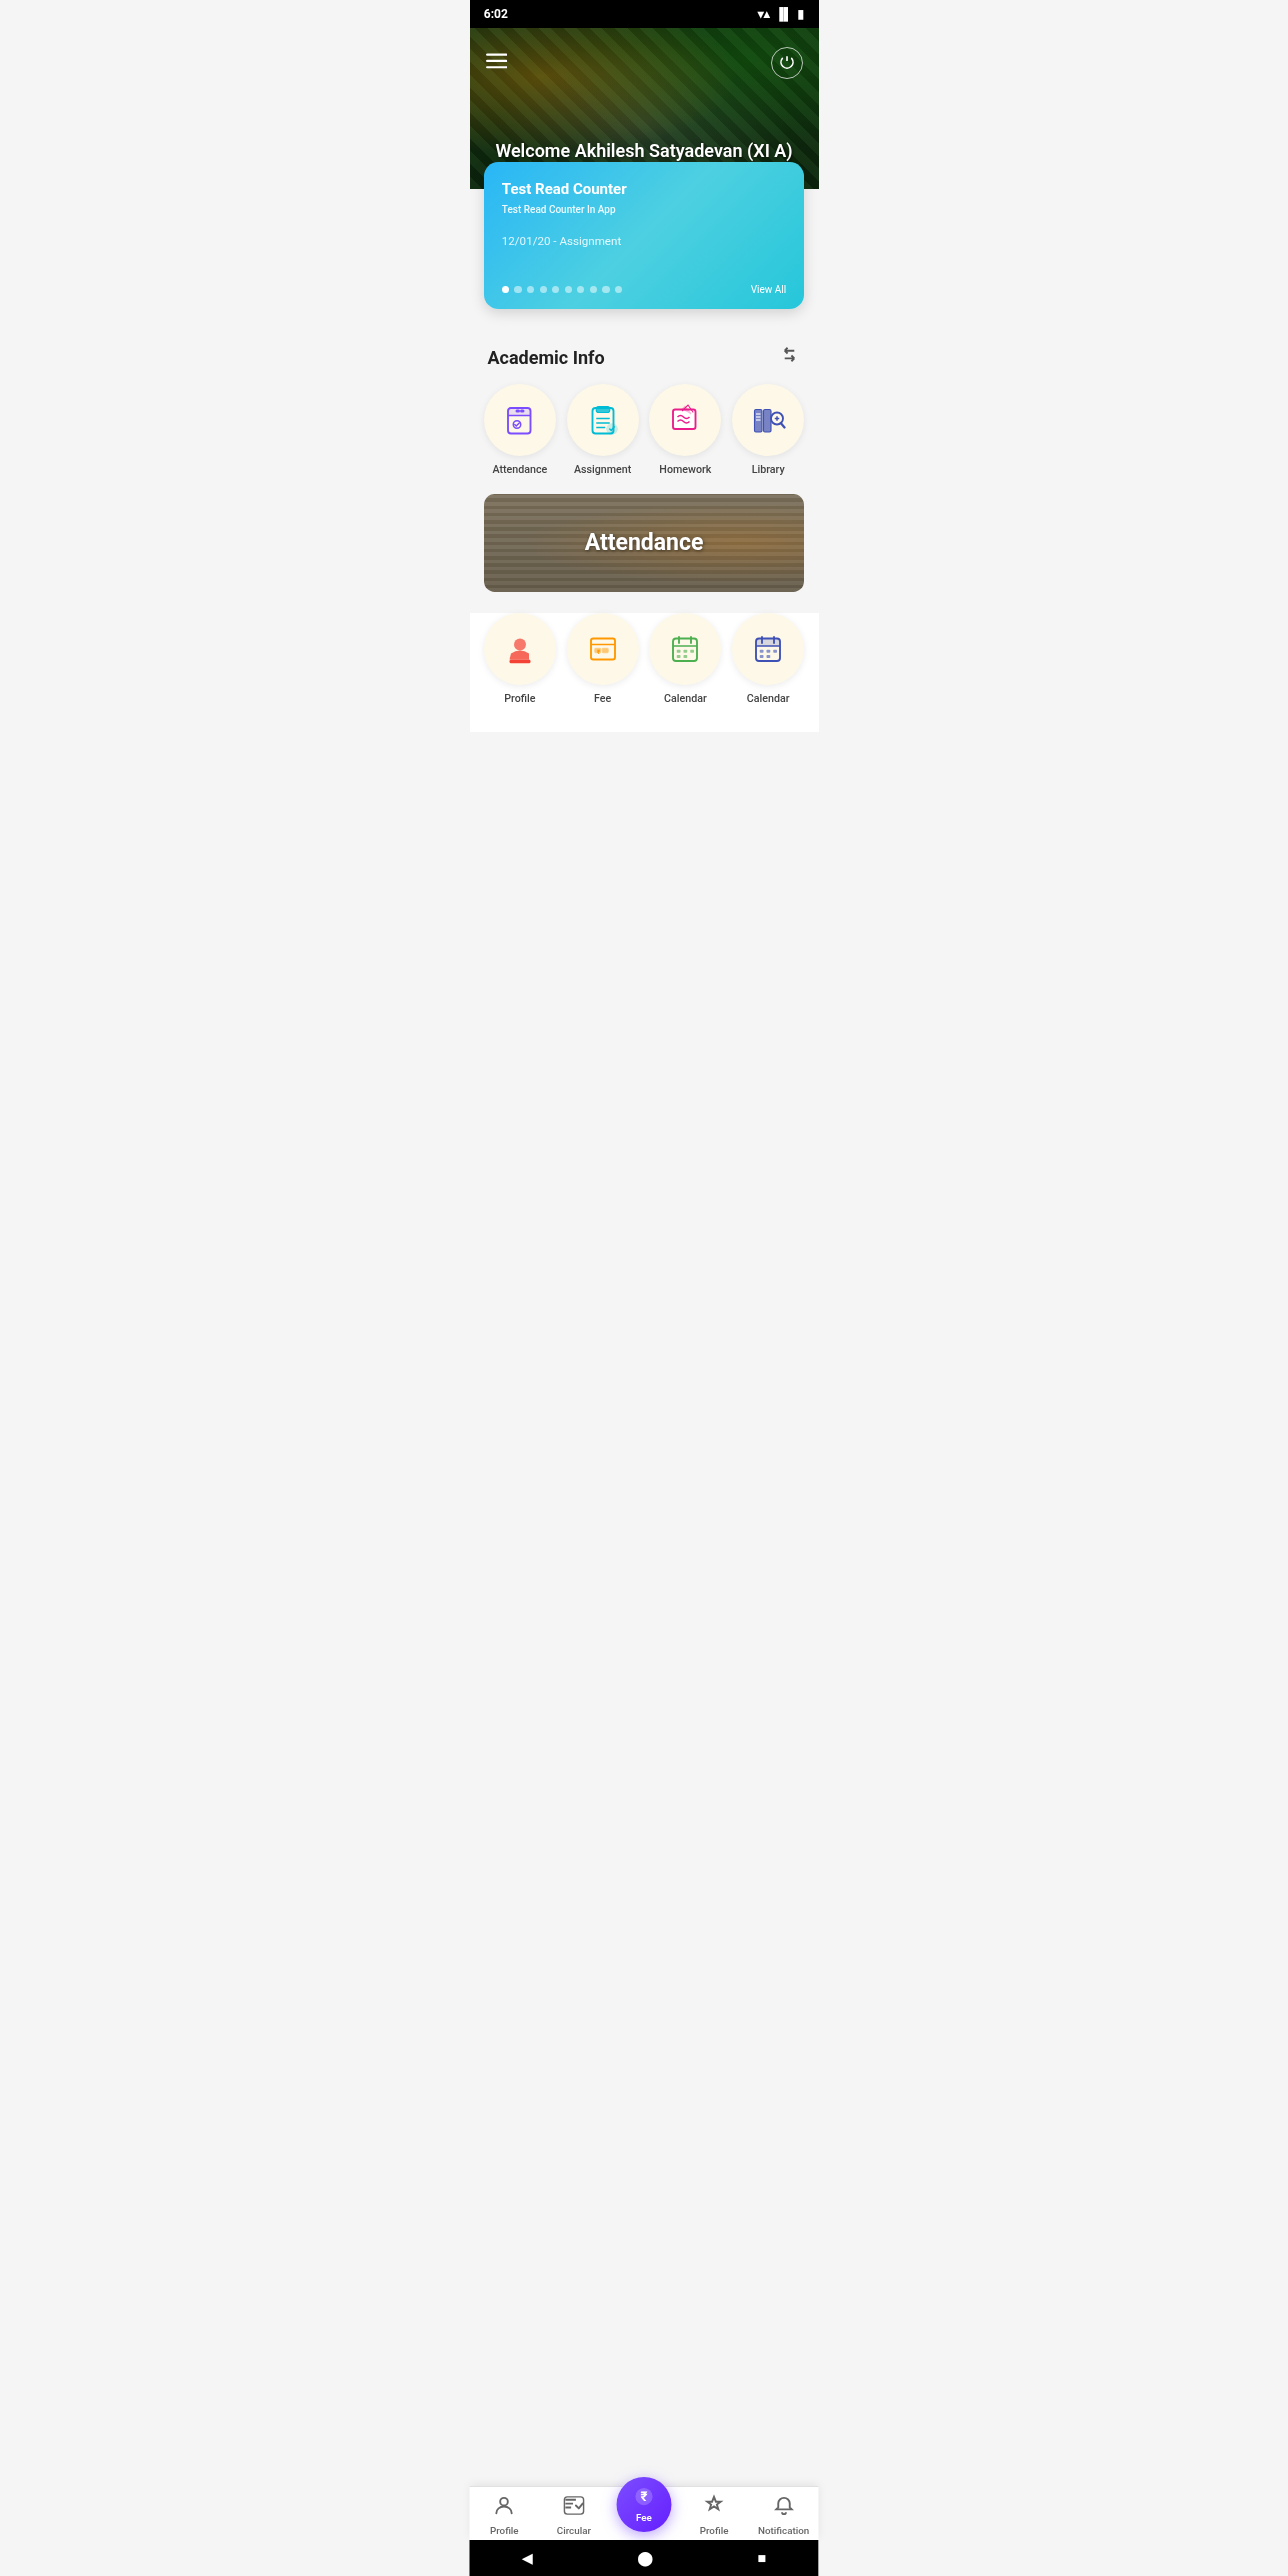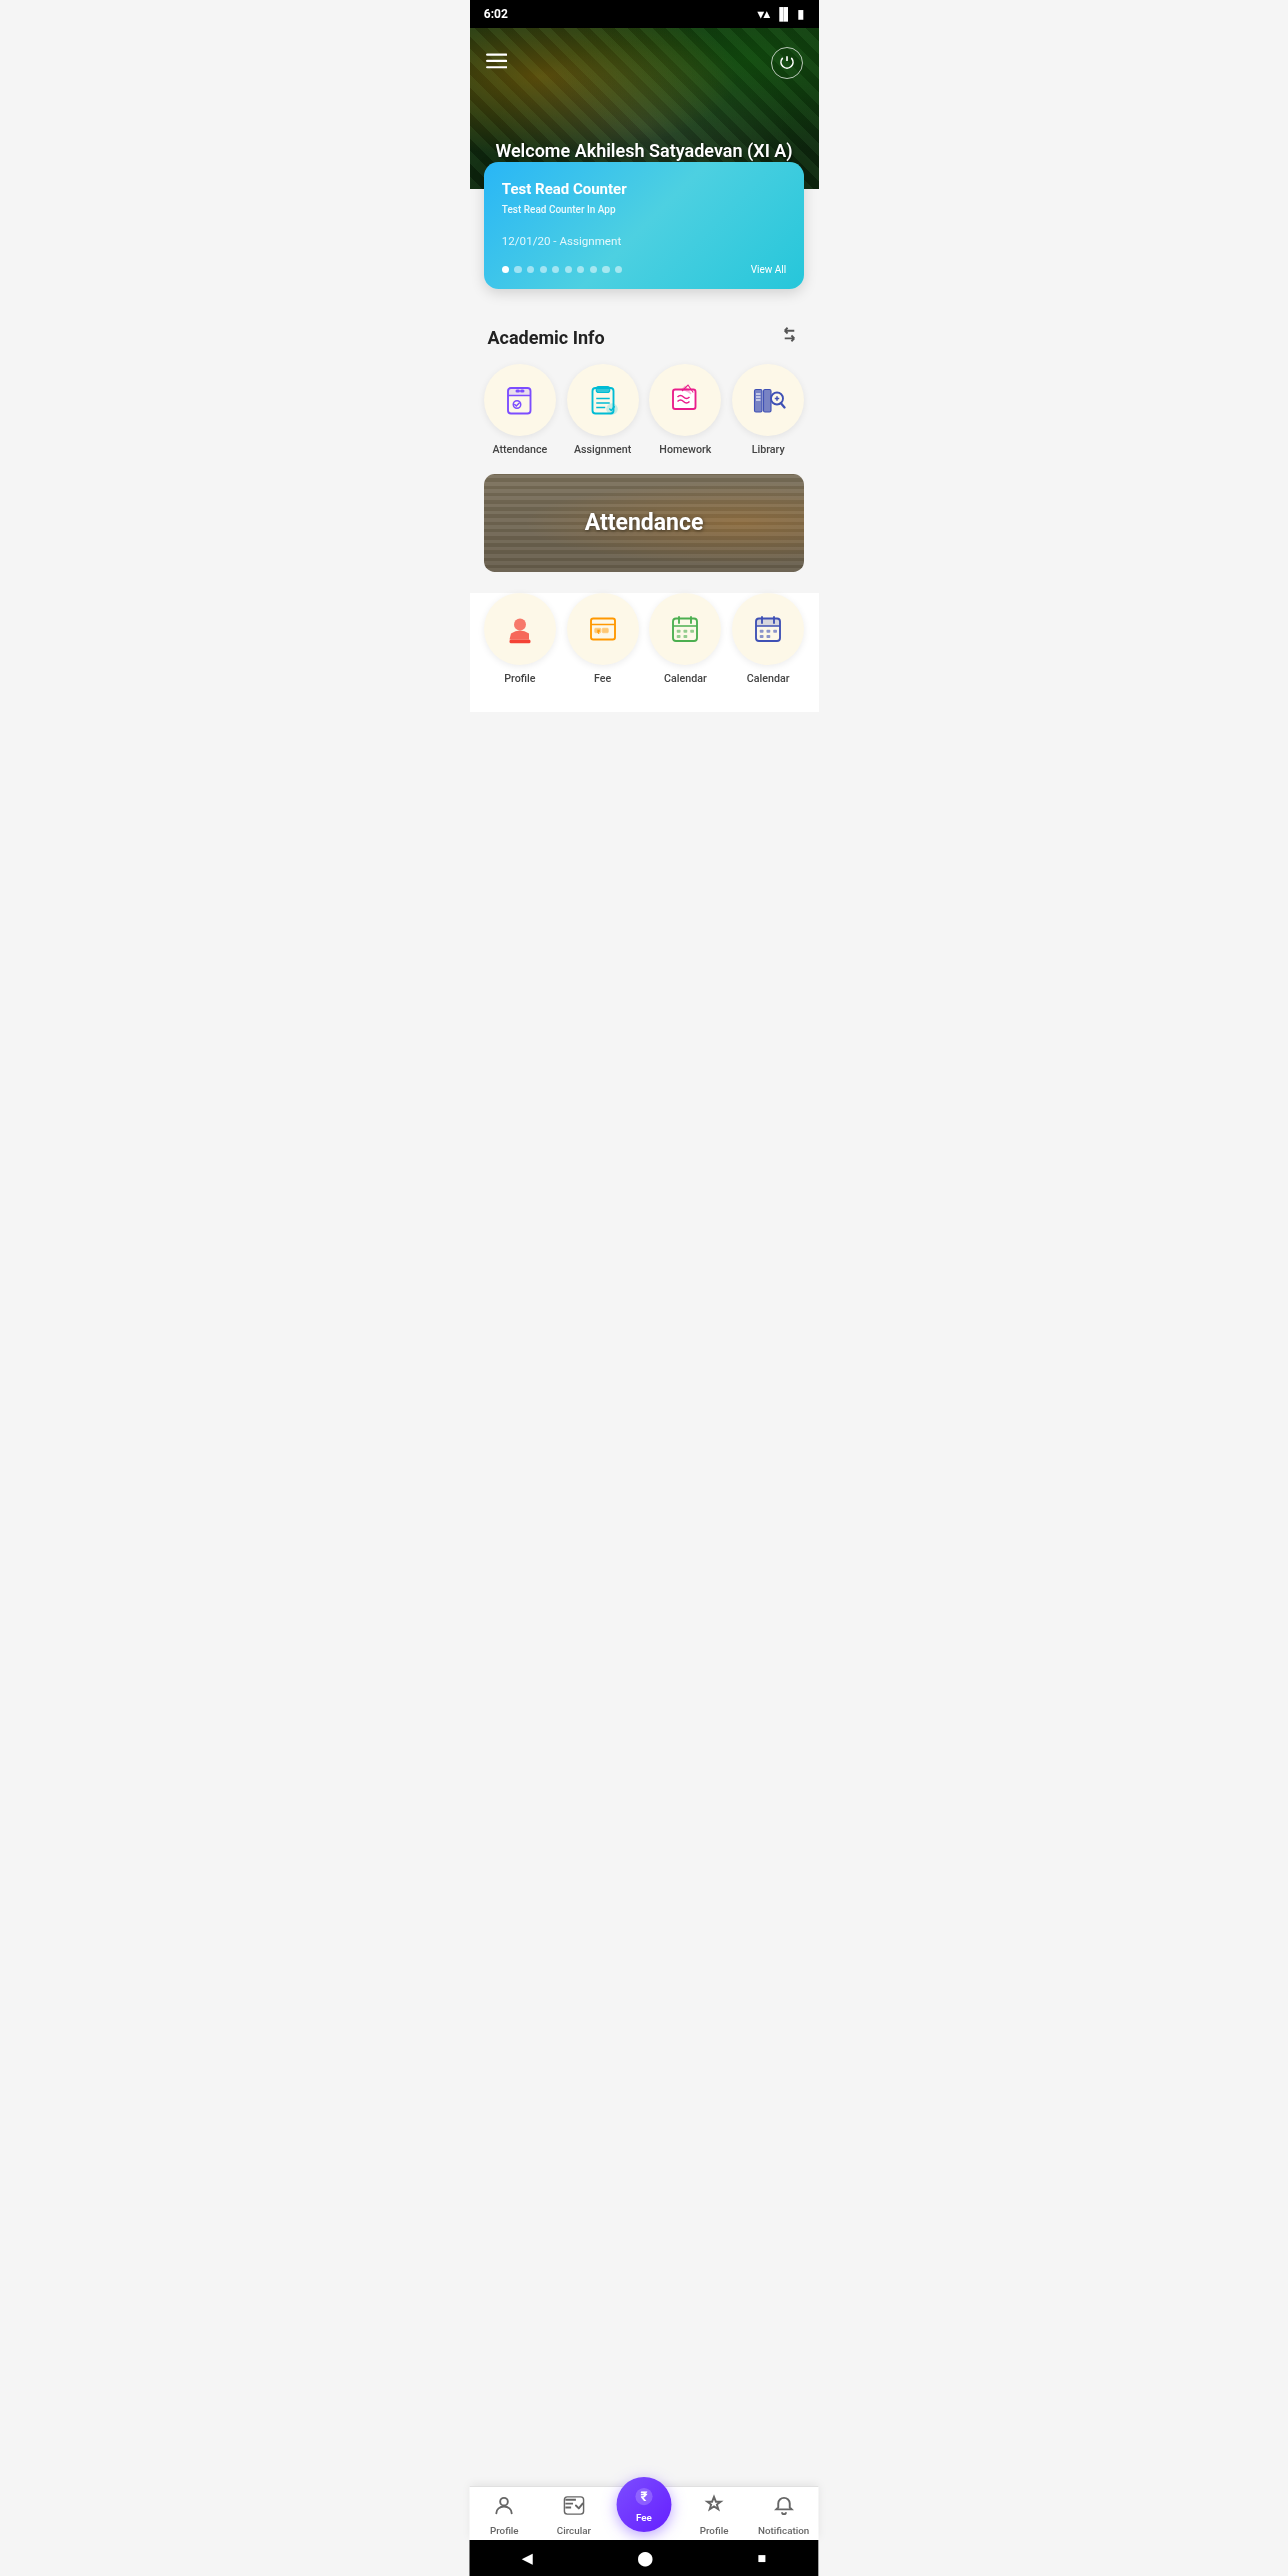--- a/index.html
+++ b/index.html
@@ -106,21 +106,21 @@
     }
     .announcement-subtitle {
       color: rgba(255,255,255,0.9);
       font-size: 10px;
       font-weight: 500;
       margin-bottom: 19px;
     }
     .announcement-date {
       color: rgba(255,255,255,0.85);
       font-size: 11.6px;
-      margin-bottom: 16px;
+      margin-bottom: 36px;
     }
     .announcement-footer {
       display: flex;
       justify-content: space-between;
       align-items: center;
     }
     .dots {
       display: flex;
       gap: 5.4px;
       align-items: center;

